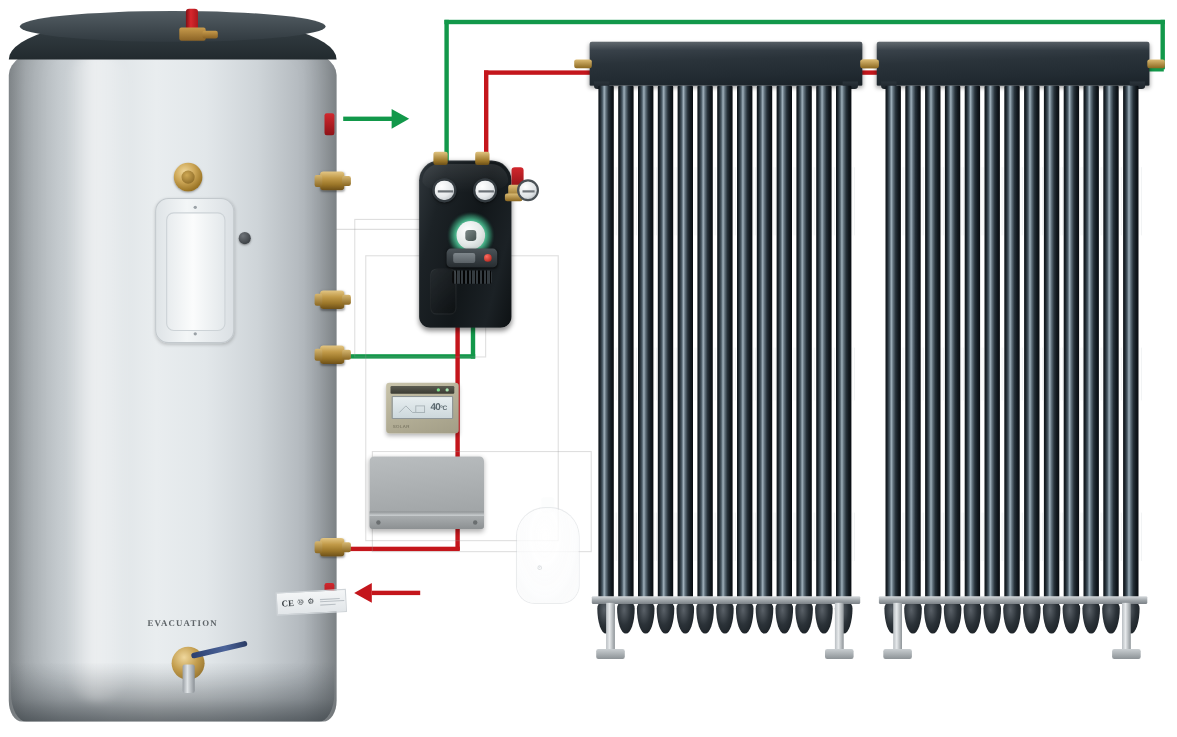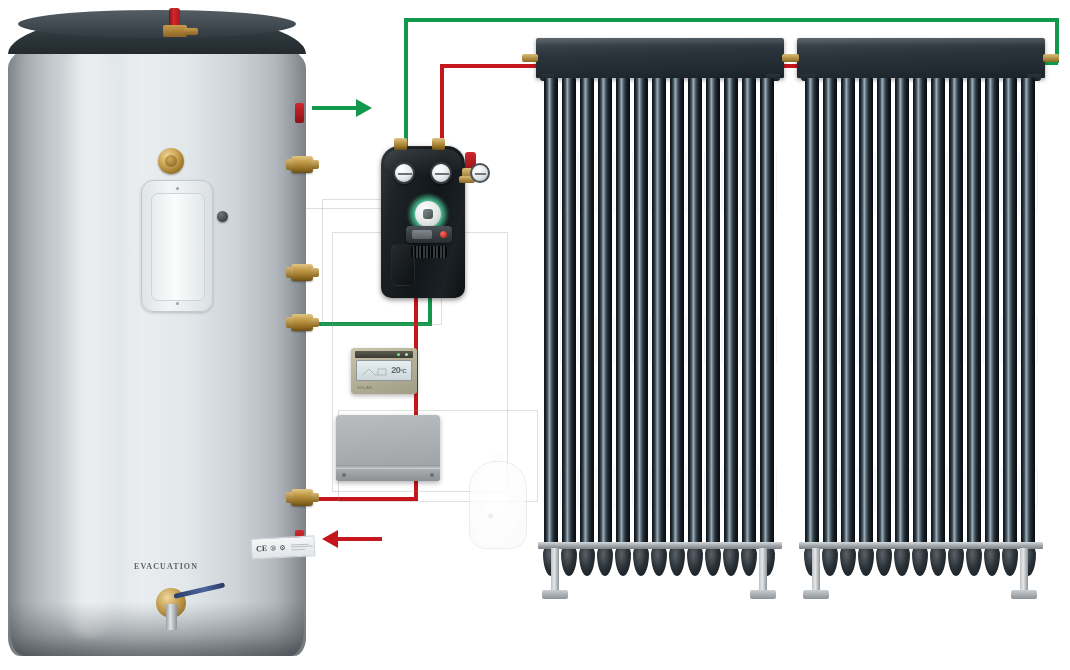--- a/index.html
+++ b/index.html
@@ -518,21 +518,21 @@
     <div class="ctrl-body"></div>
     <div class="ctrl-topbar"></div>
     <div class="ctrl-led" style="left:46px;"></div>
     <div class="ctrl-led" style="left:54px; background:#a9e6b2;"></div>
     <div class="ctrl-lcd">
       <svg class="lcd-graphic" viewBox="0 0 30 12">
         <path d="M2 9 L8 3 L14 9" stroke="#7b878d" stroke-width="0.8" fill="none"></path>
         <rect x="17" y="3" width="8" height="6" stroke="#7b878d" stroke-width="0.8" fill="none"></rect>
         <line x1="14" y1="9" x2="17" y2="9" stroke="#7b878d" stroke-width="0.8"></line>
       </svg>
-      <span class="lcd-temp"><span>20</span><span style="font-size:6px">°C</span></span>
+      <span class="lcd-temp"><span>40</span><span style="font-size:6px">°C</span></span>
     </div>
     <div class="ctrl-logo">SOLAR</div>
   </div>
 
   <div id="greybox">
     <div class="gb-body"></div>
     <div class="gb-lip"></div>
     <div class="gb-base"></div>
     <div class="gb-screw" style="left:6px;"></div>
     <div class="gb-screw" style="right:6px;"></div>

